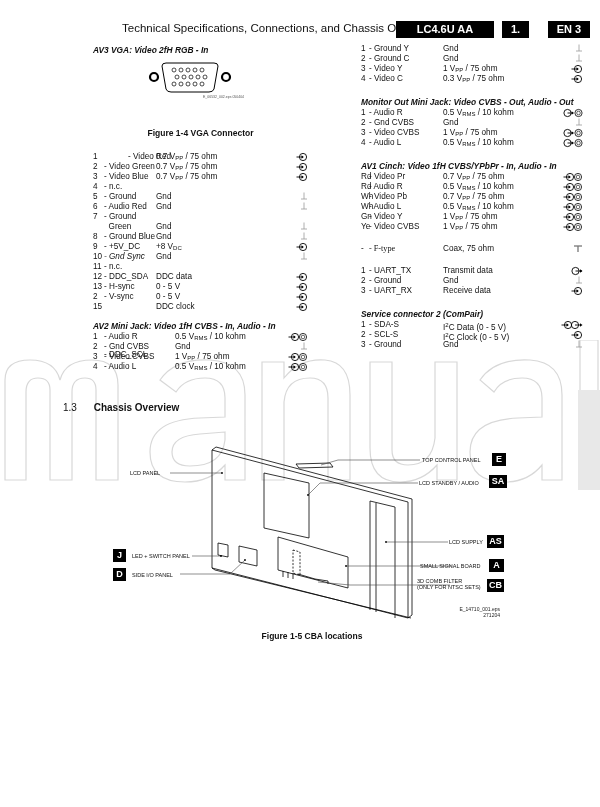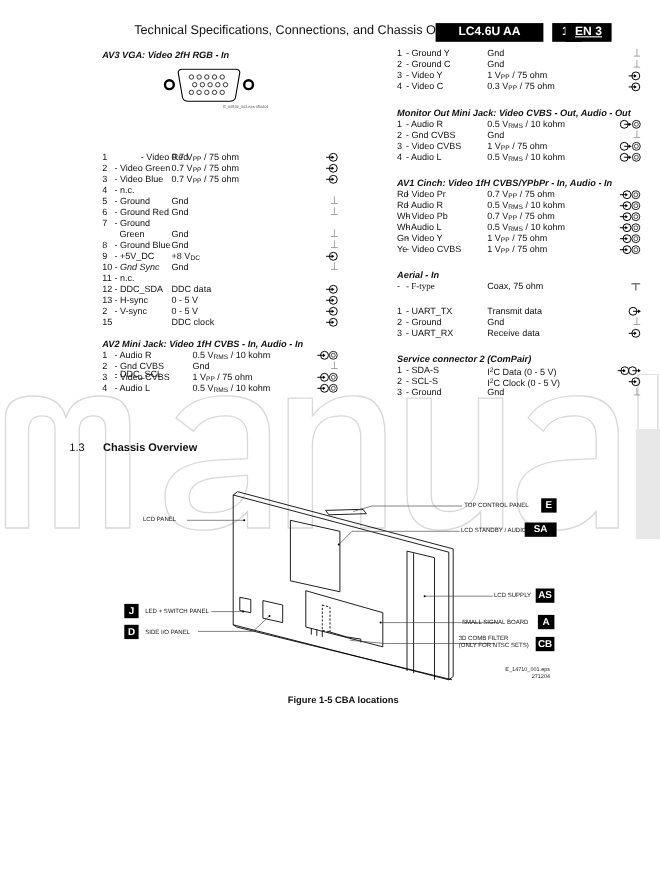--- a/index.html
+++ b/index.html
@@ -5,21 +5,21 @@
   * { box-sizing: border-box; margin: 0; padding: 0; }
   html, body { width: 600px; height: 807px; background: #fff; overflow: hidden; }
   body { position: relative; font-family: "Liberation Sans", sans-serif; color: #111; }
 
   
   .hdr { position: absolute; top: 20px; left: 0; width: 600px; height: 18px; }
   .hdr-title { position: absolute; left: 122px; top: 2px; font-size: 11.5px; color: #111; white-space: nowrap; }
   .hdr-box { position: absolute; top: 1px; height: 17px; background: #000; color: #fff; font-weight: bold; font-size: 11px; text-align: center; line-height: 17px; }
   .hdr-box.model { left: 396px; width: 98px; }
   .hdr-box.ch { left: 502px; width: 27px; }
-  .hdr-box.en { left: 514px; width: 42px; text-decoration: underline; }
+  .hdr-box.en { left: 548px; width: 42px; }
 
   
   .watermark { position: absolute; left: 0; top: 340px; width: 600px; height: 150px; pointer-events: none; z-index: 0; }
 
   .col { position: absolute; font-size: 8.2px; z-index: 1; }
   .col.left { left: 93px; top: 44px; width: 215px; }
   .col.right { left: 361px; top: 44px; width: 222px; }
 
   .sec-title { font-weight: bold; font-style: italic; font-size: 8.4px; height: 12px; line-height: 12px; white-space: nowrap; }
   .rows { position: relative; }
@@ -95,20 +95,21 @@
           <circle cx="57" cy="15" r="2"></circle>
         <circle cx="26" cy="22" r="2"></circle>
           <circle cx="33" cy="22" r="2"></circle>
           <circle cx="40" cy="22" r="2"></circle>
           <circle cx="47" cy="22" r="2"></circle>
           <circle cx="54" cy="22" r="2"></circle>
       </g>
     </svg>
     <span class="vga-code">E_06532_002.eps 050404</span>
   </div>
+  <div class="vga-caption">Figure 1-4 VGA Connector</div>
   <div class="gap" style="height:10px"></div>
   <div class="rows" id="vga-rows">
       <div class="row">
         <span class="pin">1</span>
         <span class="sig" style="white-space: pre; margin-left: 24px;">- Video Red</span>
         <span class="val"><span>0.7 V</span><sub>PP</sub><span style="white-space: pre;"> / 75 ohm</span></span>
         <span class="ico">
           <svg width="12" height="10" viewBox="0 0 12 10">
             <circle cx="7" cy="5" r="3.6" fill="none" stroke="#000" stroke-width="0.9"></circle>
             <line x1="0.5" y1="5" x2="7" y2="5" stroke="#000" stroke-width="0.9"></line>
@@ -151,21 +152,21 @@
         <span class="val"><span>Gnd</span></span>
         <span class="ico">
           <svg width="8" height="10" viewBox="0 0 8 10">
             <line x1="4" y1="0.5" x2="4" y2="7" stroke="#999" stroke-width="0.8"></line>
             <line x1="1" y1="7" x2="7" y2="7" stroke="#999" stroke-width="0.8"></line>
           </svg>
         </span>
       </div>
       <div class="row">
         <span class="pin">6</span>
-        <span class="sig" style="white-space: pre;">- Ground Red</span>
+        <span class="sig" style="white-space: pre;">- Audio Red</span>
         <span class="val"><span>Gnd</span></span>
         <span class="ico">
           <svg width="8" height="10" viewBox="0 0 8 10">
             <line x1="4" y1="0.5" x2="4" y2="7" stroke="#999" stroke-width="0.8"></line>
             <line x1="1" y1="7" x2="7" y2="7" stroke="#999" stroke-width="0.8"></line>
           </svg>
         </span>
       </div>
       <div class="row">
         <span class="pin">7</span>
@@ -518,21 +519,20 @@
             <circle cx="7" cy="5" r="3.6" fill="none" stroke="#000" stroke-width="0.9"></circle>
             <line x1="0.5" y1="5" x2="7" y2="5" stroke="#000" stroke-width="0.9"></line>
             <path d="M5.5,3.3 L7.8,5 L5.5,6.7 Z" fill="#000"></path>
             <circle cx="15" cy="5" r="3.6" fill="none" stroke="#000" stroke-width="0.8"></circle>
             <circle cx="15" cy="5" r="1.8" fill="none" stroke="#000" stroke-width="0.6"></circle>
           </svg>
         </span>
       </div>
     </div>
   <div class="gap"></div>
-  <div class="sec-title">Aerial - In</div>
   <div class="rows" id="aerial-rows">
       <div class="row">
         <span class="pin">-</span>
         <span class="sig" style="white-space: pre; font-family: Liberation Serif, serif;">- F-type</span>
         <span class="val"><span>Coax, 75 ohm</span></span>
         <span class="ico">
           <svg width="10" height="10" viewBox="0 0 10 10">
             <line x1="1" y1="2" x2="9" y2="2" stroke="#777" stroke-width="1.3"></line>
             <line x1="5" y1="2" x2="5" y2="8" stroke="#777" stroke-width="1.3"></line>
           </svg>
@@ -675,21 +675,21 @@
       <circle cx="145" cy="120" r="0.9"></circle>
     </g>
   </svg>
 
   <span class="lbl" style="left:30px;top:30px">LCD PANEL</span>
 
   <span class="lbl" style="left:322px;top:17px">TOP CONTROL PANEL</span>
   <span class="badge" style="left:392px;top:13px;width:14px">E</span>
 
   <span class="lbl" style="left:319px;top:40px">LCD  STANDBY / AUDIO</span>
-  <span class="badge" style="left:377px;top:35px;width:29px">SA</span>
+  <span class="badge" style="left:389px;top:35px;width:18px">SA</span>
 
   <span class="lbl" style="left:349px;top:99px">LCD SUPPLY</span>
   <span class="badge" style="left:387px;top:95px;width:17px">AS</span>
 
   <span class="lbl" style="left:320px;top:123px">SMALL SIGNAL BOARD</span>
   <span class="badge" style="left:389px;top:119px;width:15px">A</span>
 
   <span class="lbl" style="left:317px;top:138px">3D COMB FILTER</span>
   <span class="lbl" style="left:317px;top:144px">(ONLY FOR NTSC SETS)</span>
   <span class="badge" style="left:387px;top:139px;width:17px">CB</span>

